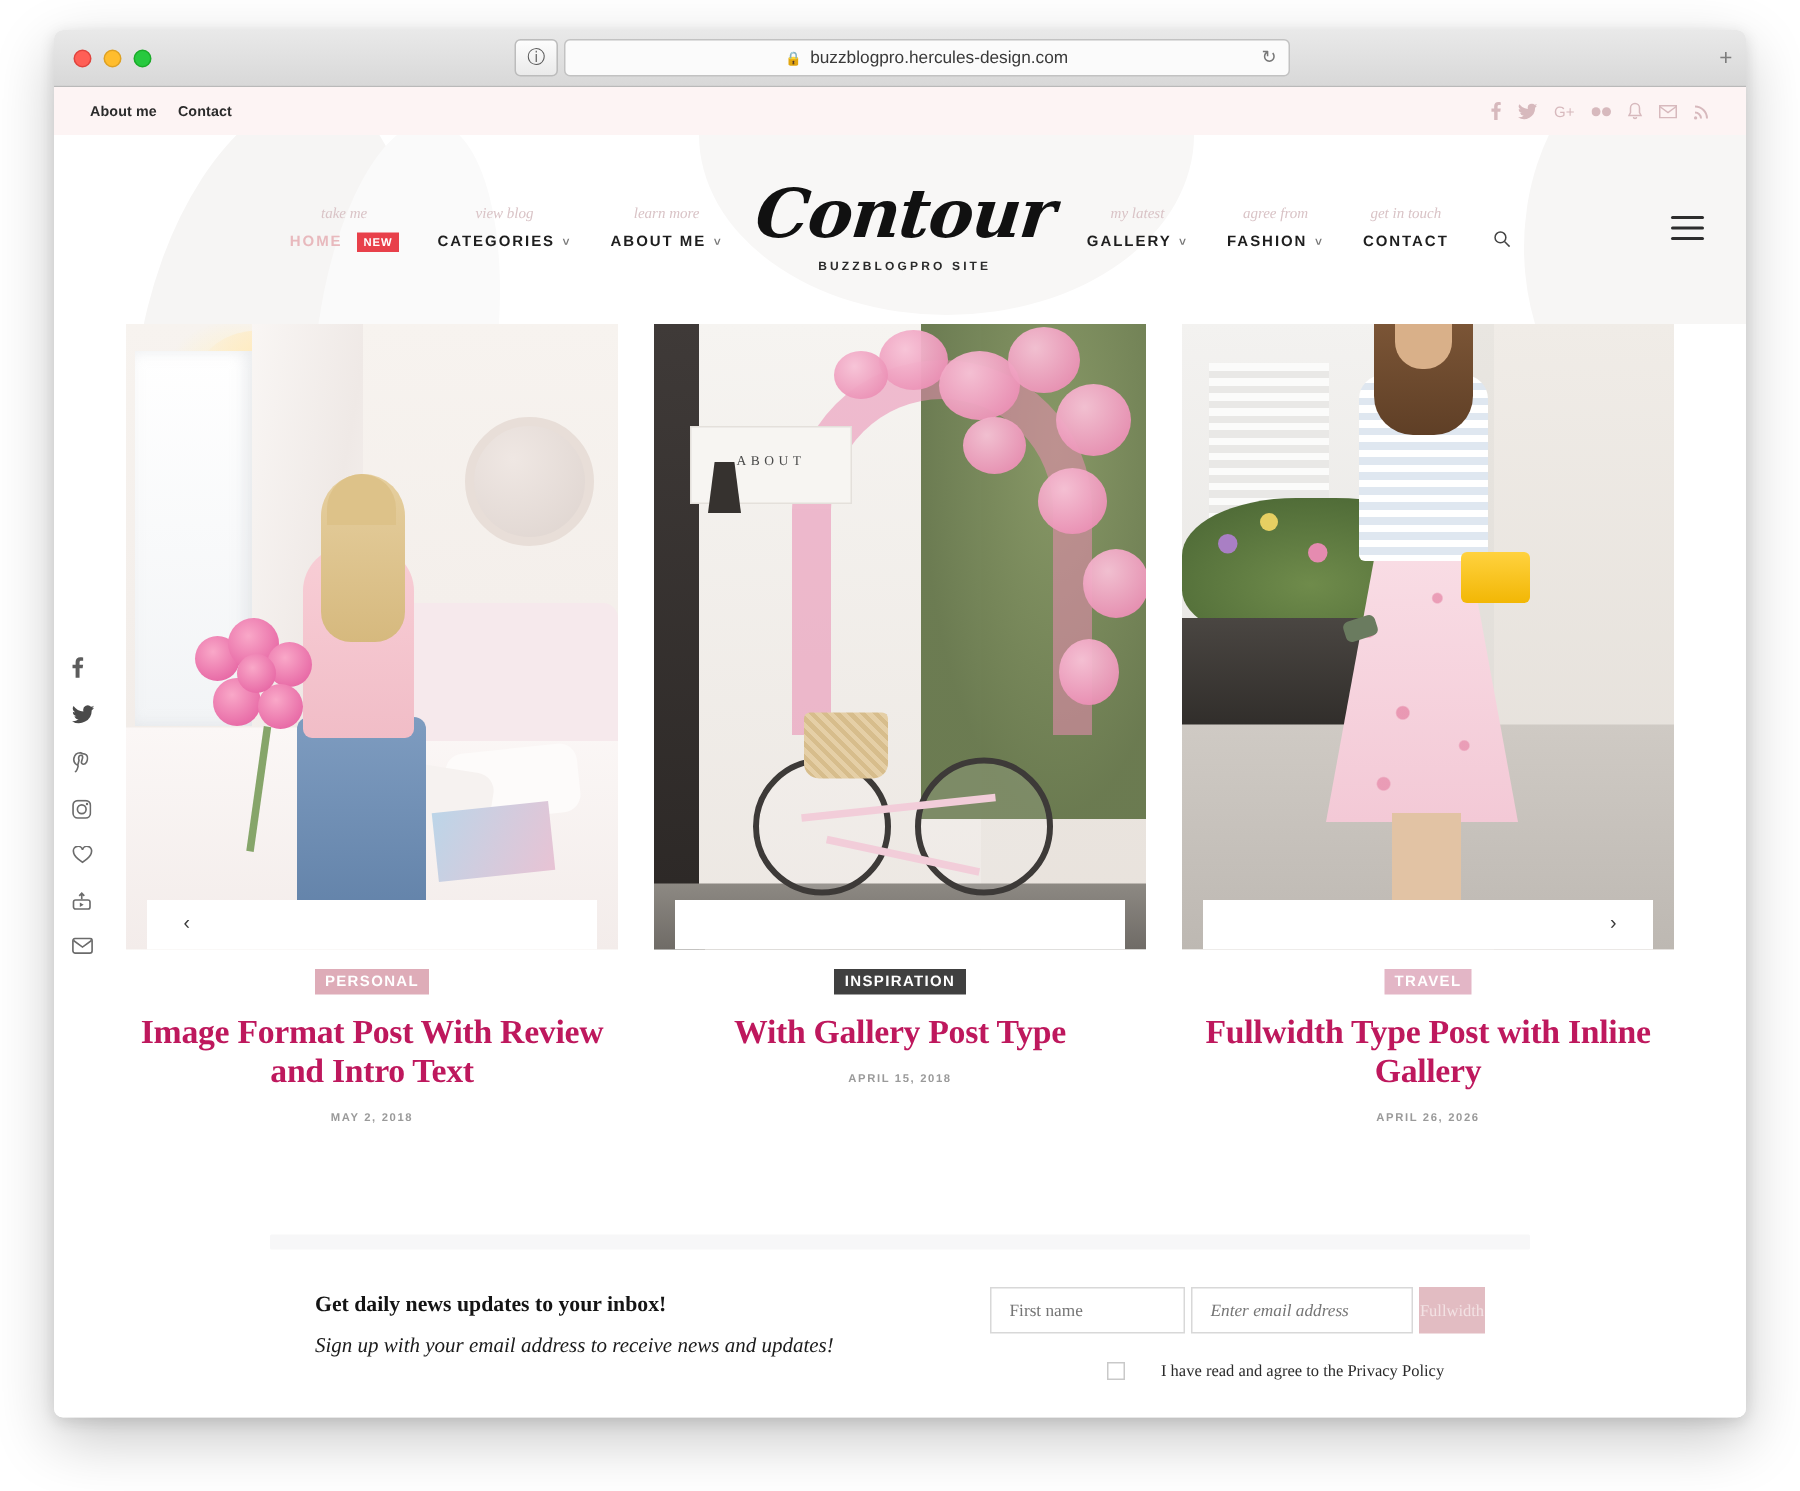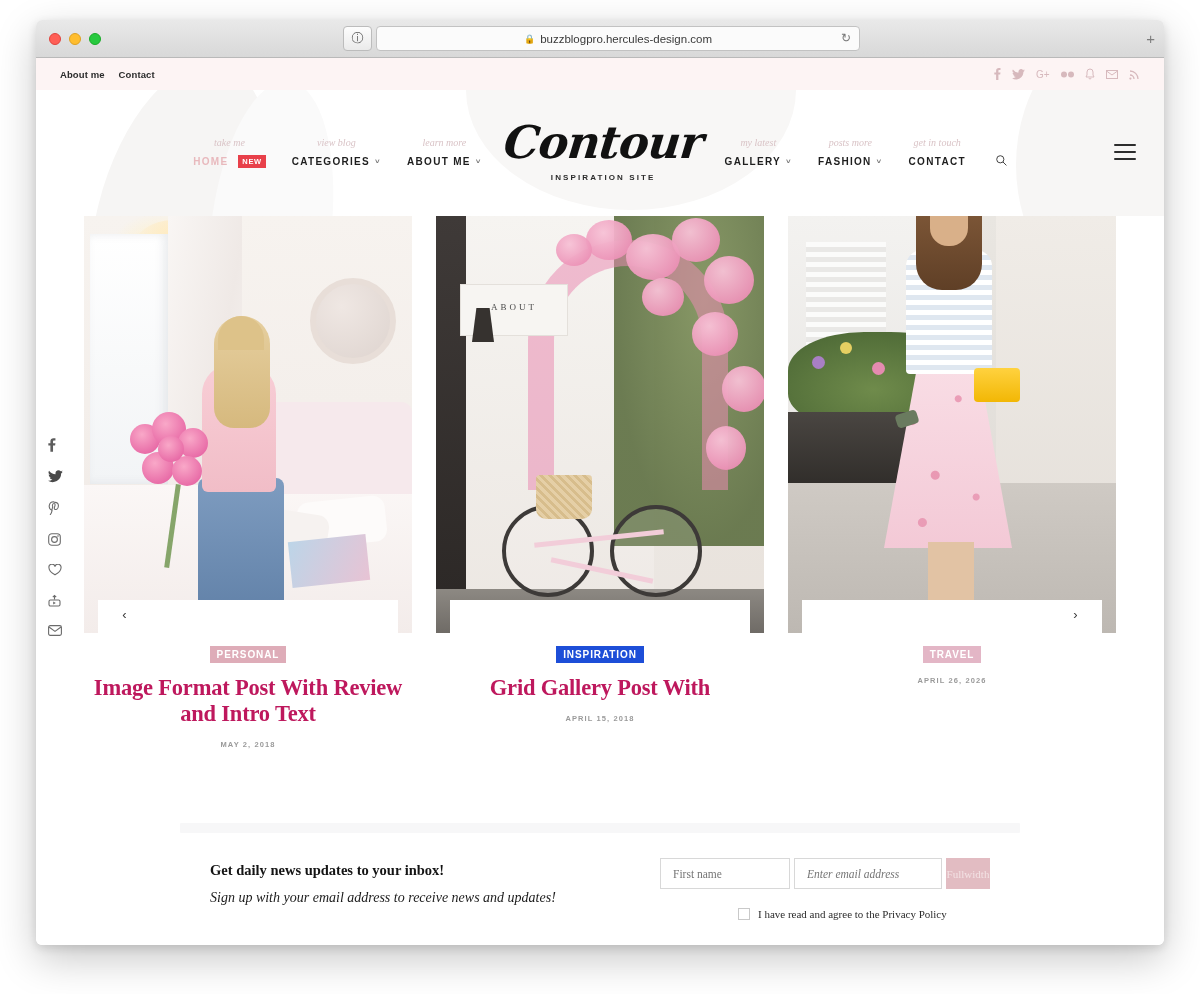--- a/index.html
+++ b/index.html
@@ -303,21 +303,21 @@
     width: 60px; height: 31px;
     background: #e2bcc2;
     border: none;
     color: #f3e2e4;
     font-family: "Liberation Serif", serif;
     font-size: 11px;
     cursor: pointer;
   }
   .nl-check {
     display: flex; align-items: center;
-    gap: 8px;
+    gap: 24px;
     margin-top: 19px;
     padding-left: 78px;
   }
   .nl-check .box {
     width: 12px; height: 12px;
     border: 1px solid #c9c9c9;
     background: #fff;
   }
   .nl-check .lbl {
     font-family: "Liberation Serif", serif;
@@ -624,33 +624,33 @@
             <span class="nav-sub">learn more</span>
             <span class="nav-main">
               <span>ABOUT ME</span>
               <span class="caret">˅</span>
             </span>
           </div>
         </div>
 
         <div class="logo-block">
           <span class="logo-word">Contour</span>
-          <div class="logo-tag">INSPIRATION SITE</div>
+          <div class="logo-tag">BUZZBLOGPRO SITE</div>
         </div>
 
         <div class="nav-group">
           <div class="nav-item">
             <span class="nav-sub">my latest</span>
             <span class="nav-main">
               <span>GALLERY</span>
               <span class="caret">˅</span>
             </span>
           </div>
           <div class="nav-item">
-            <span class="nav-sub">posts more</span>
+            <span class="nav-sub">agree from</span>
             <span class="nav-main">
               <span>FASHION</span>
               <span class="caret">˅</span>
             </span>
           </div>
           <div class="nav-item">
             <span class="nav-sub">get in touch</span>
             <span class="nav-main">
               <span>CONTACT</span>
             </span>
@@ -777,22 +777,22 @@
                 <div class="wheel w1"></div>
                 <div class="wheel w2"></div>
                 <div class="bar"></div>
                 <div class="bar2"></div>
                 <div class="basket"></div>
               </div>
             </div>
             <div class="whitebox"></div>
           </div>
           <div class="card-body">
-            <span class="cat-badge" style="background:#1d4ed8">INSPIRATION</span>
-            <div class="post-title">Grid Gallery Post With</div>
+            <span class="cat-badge" style="background:#404040">INSPIRATION</span>
+            <div class="post-title">With Gallery Post Type</div>
             <div class="post-date">APRIL 15, 2018</div>
           </div>
         </div>
 
         <div class="card">
           <div class="card-photo">
             <div class="ph p3">
               <div class="bldg"></div>
               <div class="shutter"></div>
               <div class="wall2"></div>
@@ -810,20 +810,21 @@
               <div class="head3"></div>
               <div class="bag"></div>
               <div class="sunglass"></div>
               <div class="legs"></div>
               <div class="shoes"></div>
             </div>
             <div class="whitebox"></div>
           </div>
           <div class="card-body">
             <span class="cat-badge" style="background:#e3b6c6">TRAVEL</span>
+            <div class="post-title">Fullwidth Type Post with Inline Gallery</div>
             <div class="post-date">APRIL 26, 2026</div>
           </div>
         </div>
       </div>
 
       <div class="sl-arrow sl-prev">‹</div>
       <div class="sl-arrow sl-next">›</div>
     </div>
 
     <div class="divider"></div>

